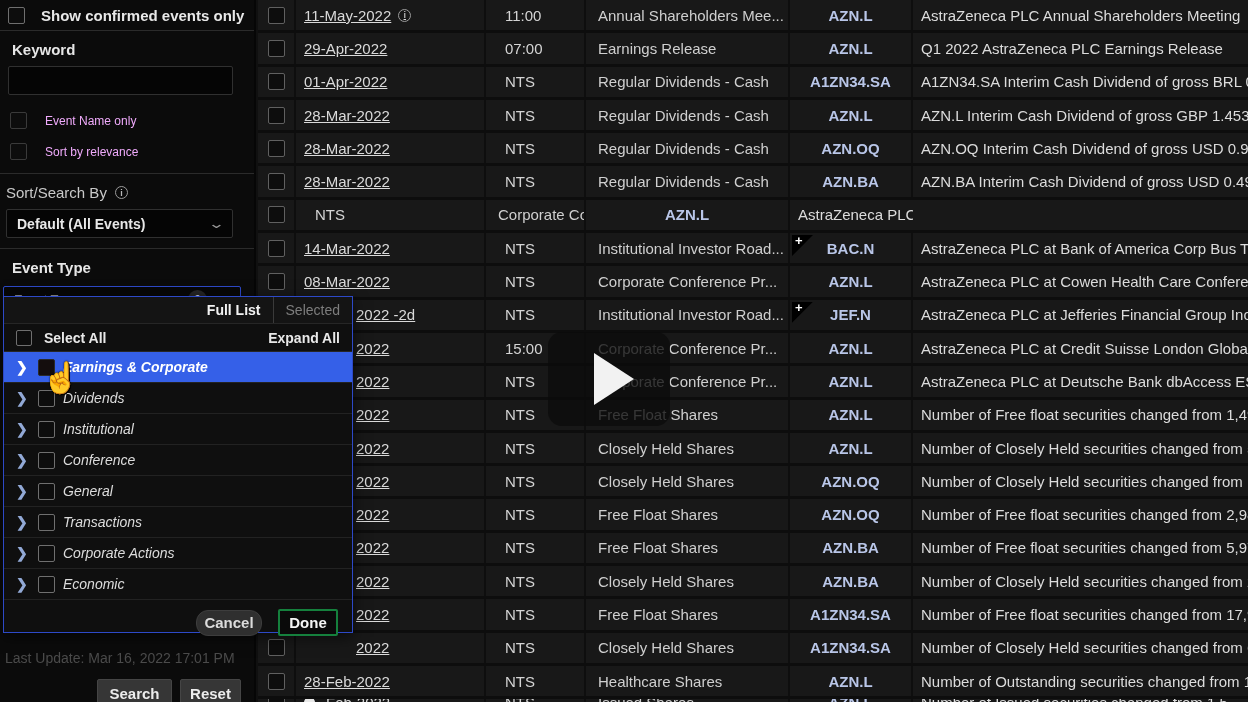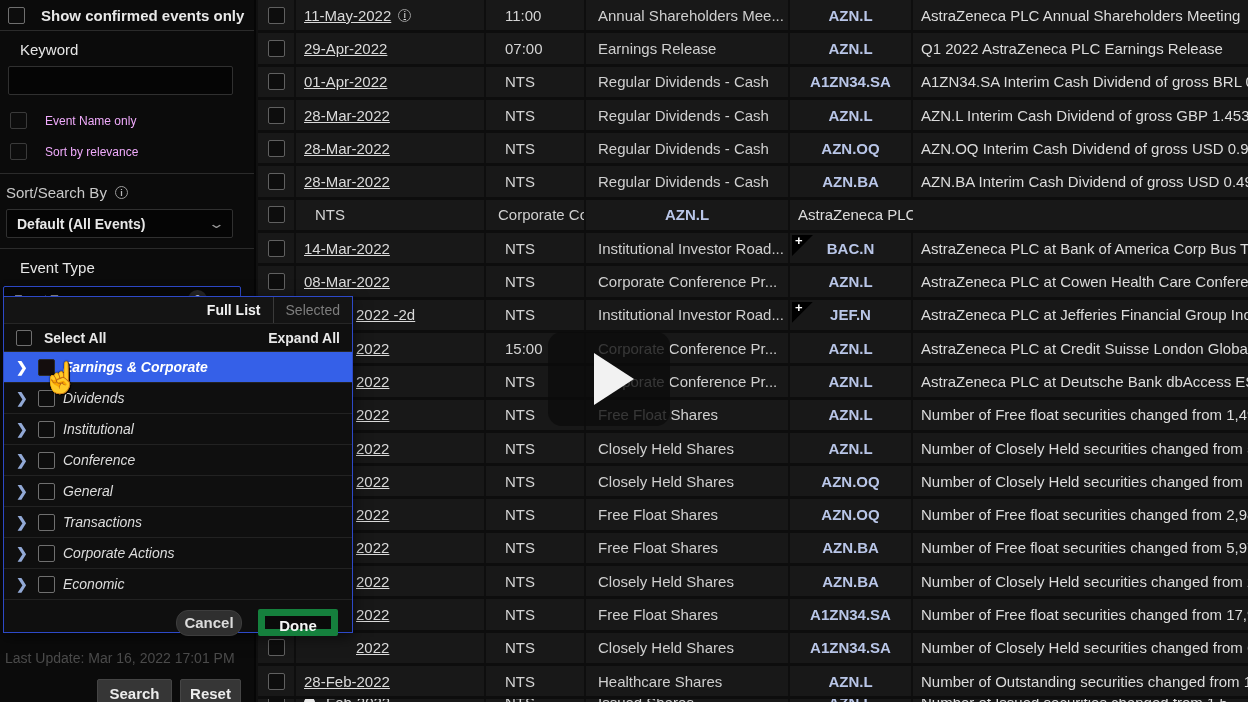--- a/index.html
+++ b/index.html
@@ -6,21 +6,21 @@
   *{box-sizing:border-box;font-family:"Liberation Sans",sans-serif;}
   .app{position:relative;width:1248px;height:702px;background:#101010;overflow:hidden;color:#d6d6d6;}
 
   
   .sidebar{position:absolute;left:0;top:0;width:256px;height:702px;background:#0b0b0b;border-right:2px solid #060606;}
   .cb{display:inline-block;width:17px;height:17px;background:#0d0d0d;border:1px solid #6f6f6f;border-radius:2px;flex:none;}
   .cb.dim{border-color:#3a3a3a;}
   .side-row{display:flex;align-items:center;gap:16px;padding:7px 8px 6px 8px;}
   .side-label{font-size:15px;font-weight:bold;color:#e8e8e8;}
   .divider{height:1px;background:#2b2b2b;margin:0;}
-  .section-label{font-size:15px;font-weight:normal;color:#e6e6e6;padding:10px 8px 6px 20px;}
+  .section-label{font-size:15px;font-weight:bold;color:#e6e6e6;padding:10px 8px 6px 12px;}
   .kw-input{margin:2px 8px 10px 8px;width:225px;height:29px;background:#050505;border:1px solid #303030;border-radius:2px;color:#ddd;padding:0 6px;font-size:14px;}
   .dim-row{display:flex;align-items:center;gap:18px;padding:7px 10px;}
   .dim-label{font-size:12px;color:#f0abfc;}
   .sortsearch-label{display:flex;align-items:center;gap:8px;font-size:15px;color:#c9c9c9;padding:10px 6px 6px 6px;}
   .info-ic{display:inline-flex;align-items:center;justify-content:center;width:13px;height:13px;border:1px solid #9a9a9a;border-radius:50%;font-size:9px;color:#b8b8b8;font-weight:bold;font-style:normal;}
   .select-box{display:flex;align-items:center;justify-content:space-between;margin:2px 6px;width:227px;height:29px;background:#050505;border:1px solid #303030;border-radius:2px;padding:0 10px;}
   .select-box .val{font-size:14px;font-weight:bold;color:#e8e8e8;}
   .chev{color:#9a9a9a;font-size:13px;transform:scaleX(1.6);display:inline-block;}
   .et-control{display:flex;align-items:center;margin:4px 3px 0 3px;width:238px;height:27px;background:#070707;border:1px solid #2d49c8;border-radius:2px;padding:0 10px;}
   .et-control .ph{font-size:13px;color:#8f8f8f;flex:1;}
@@ -43,21 +43,21 @@
   .expand-all{font-size:14px;font-weight:bold;color:#e8e8e8;}
   .panel-item{display:flex;align-items:center;height:31px;padding:0 12px;border-bottom:1px solid #222;}
   .panel-item .arrow{color:#92a9d6;font-size:14px;font-weight:bold;width:22px;}
   .panel-item .label{font-size:14px;color:#dcdcdc;margin-left:8px;font-style:italic;}
   .panel-item.hl{background:#3560e8;}
   .panel-item.hl .arrow{color:#fff;}
   .panel-item.hl .label{color:#fff;font-weight:bold;}
   .panel-item.hl .cb{background:#140d0d;border-color:#2a2a2a;}
   .panel-footer{display:flex;justify-content:flex-end;align-items:center;gap:16px;height:45px;padding:0 14px;}
   .cancel-btn{width:66px;height:26px;background:#2f2f2f;border:1px solid #3d3d3d;color:#dcdcdc;font-size:15px;font-weight:bold;border-radius:12px;}
-  .done-btn{width:80px;height:27px;background:#0a0a0a;border:7px solid #15803d;color:#f5f5f5;font-size:15px;font-weight:bold;border-radius:2px;}
+  .done-btn{width:60px;height:27px;background:#0a0a0a;border:2px solid #15803d;color:#f5f5f5;font-size:15px;font-weight:bold;border-radius:2px;}
 
   
   .table{position:absolute;left:258px;top:0;width:990px;height:702px;background:#0d0d0d;}
   .trow{display:grid;grid-template-columns:38px 190px 100px 204px 123px 1fr;height:33.3px;background:#181818;border-bottom:3px solid #0d0d0d;}
   .cell{display:flex;align-items:center;overflow:hidden;white-space:nowrap;border-right:2px solid #0e0e0e;font-size:15px;color:#d4d4d4;}
   .c-check{justify-content:center;}
   .c-check .cb{width:17px;height:17px;border-color:#606060;}
   .c-date{padding-left:8px;gap:7px;color:#dadada;text-decoration:underline;}
   .c-time{padding-left:19px;}
   .c-type{padding-left:12px;color:#cfcfcf;}

